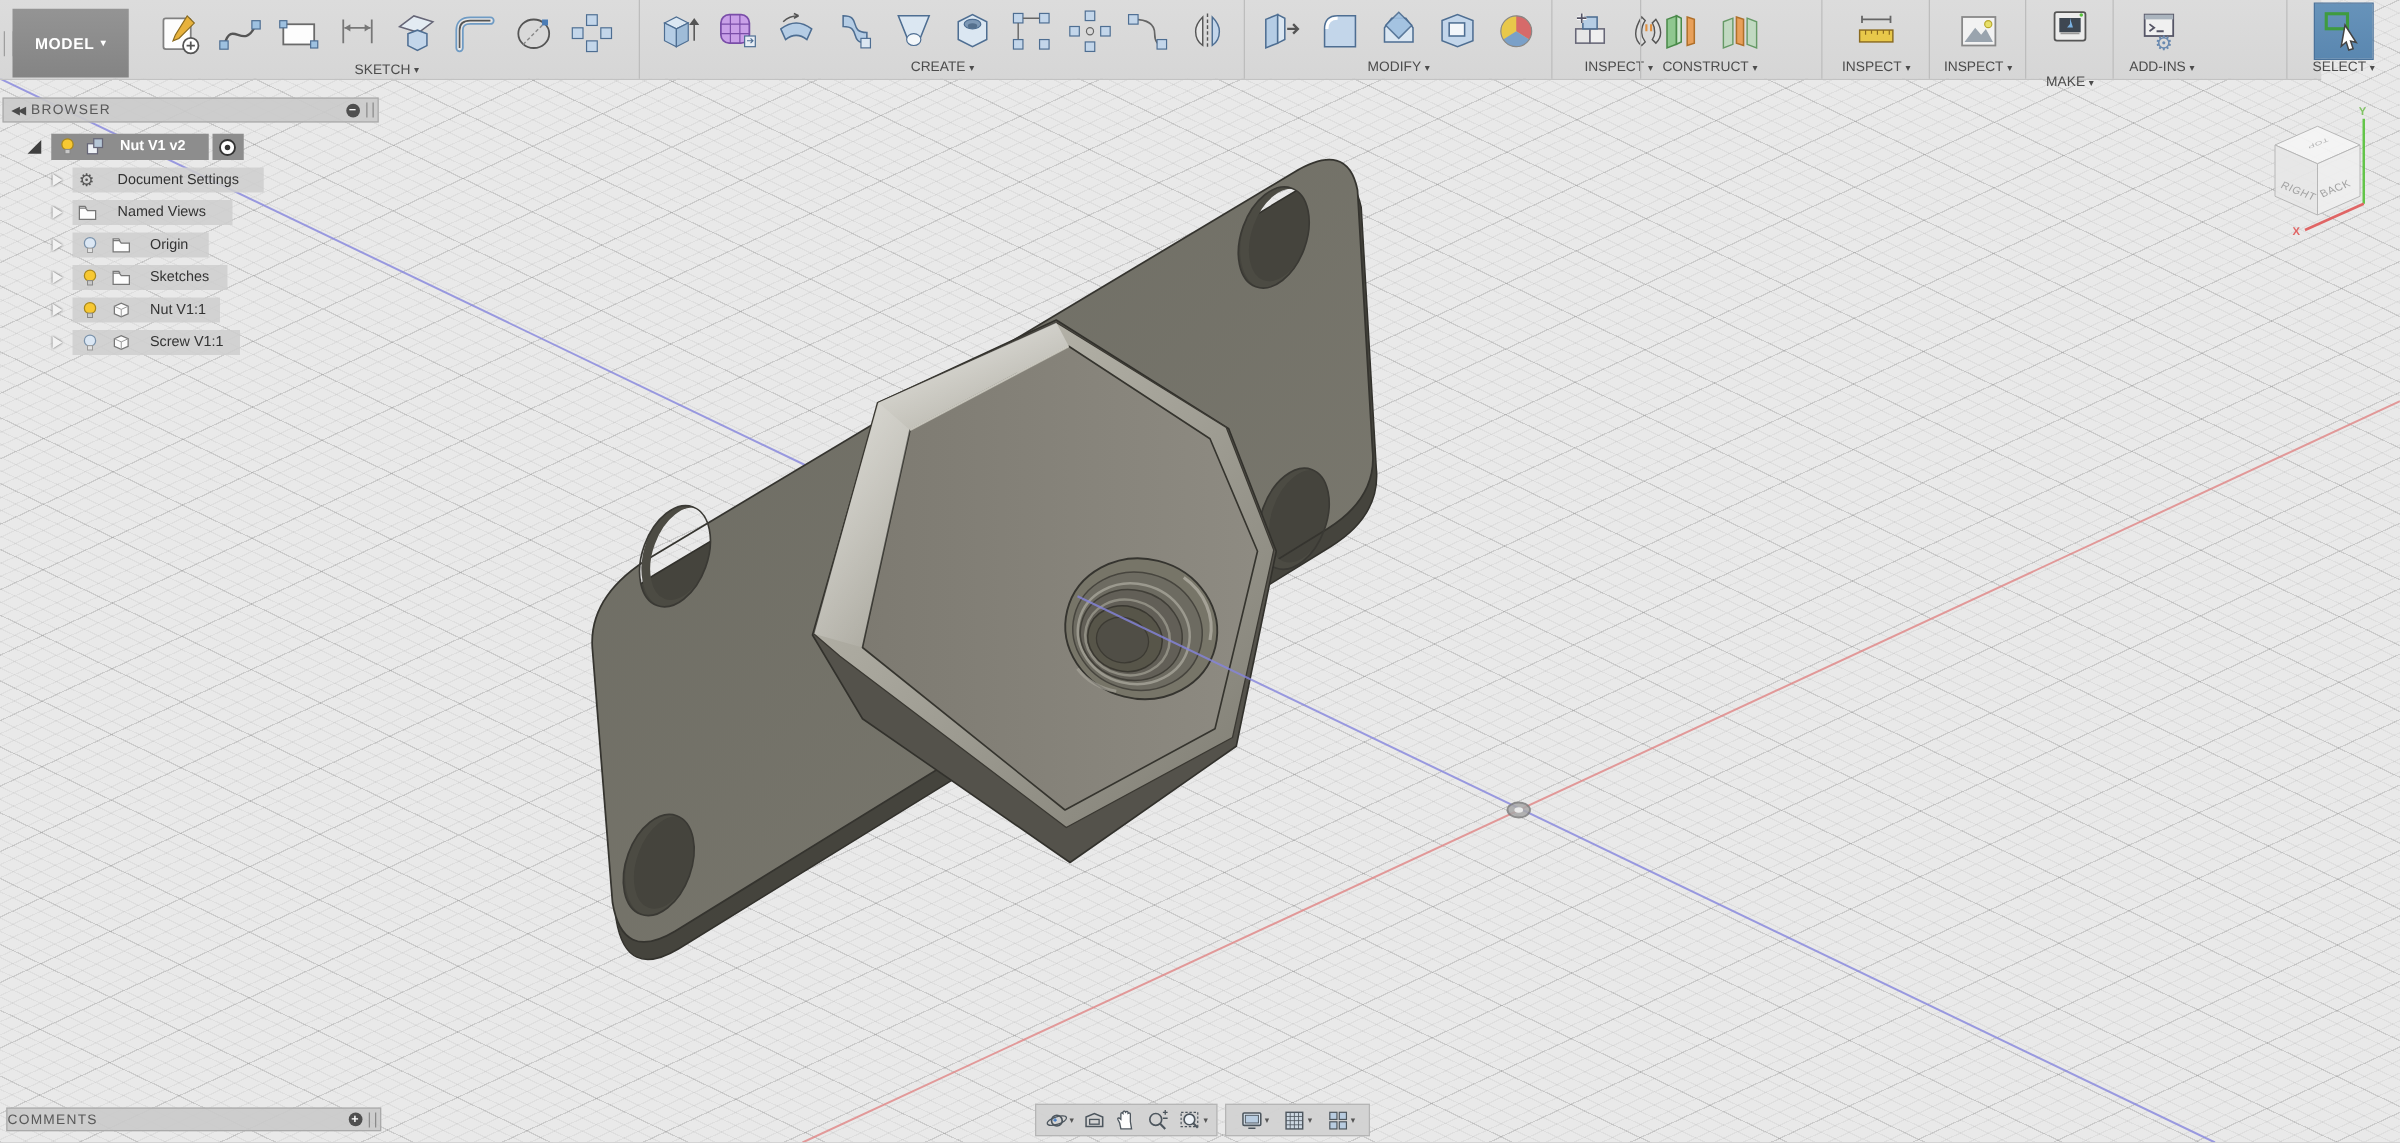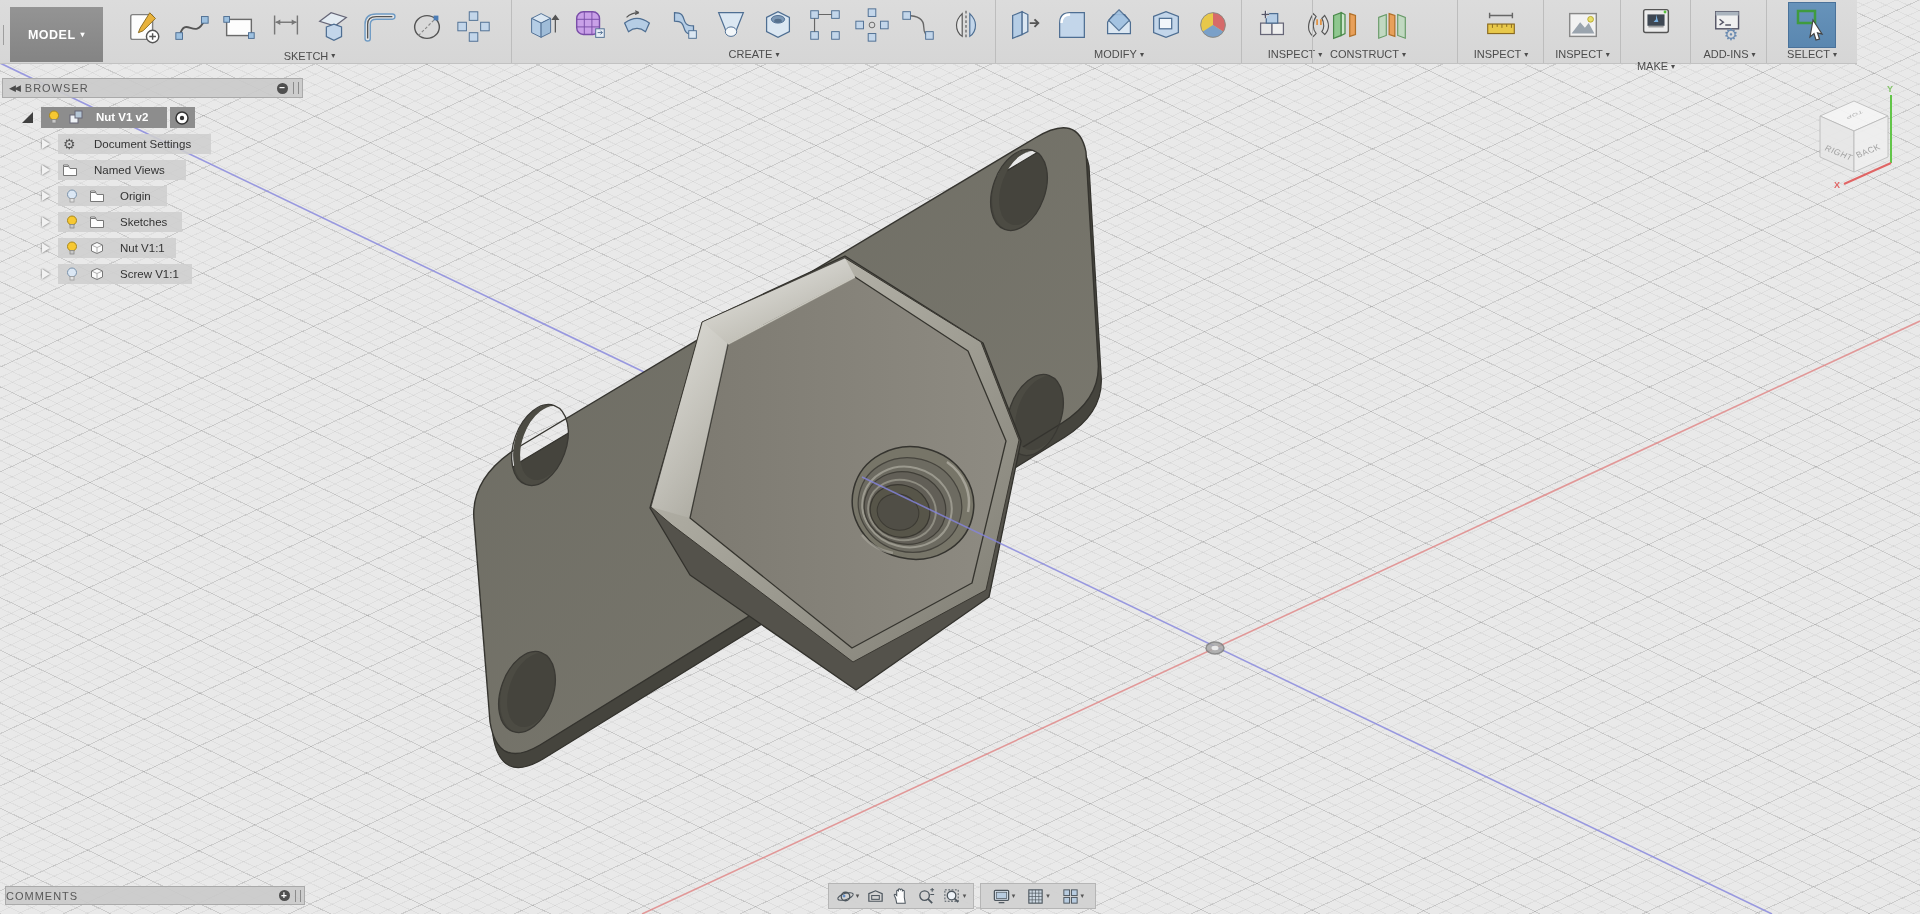--- a/index.html
+++ b/index.html
@@ -491,21 +491,21 @@
           <text x="21" y="36" font-size="17" fill="#6a8ab0" font-family="'DejaVu Sans',sans-serif" text-anchor="middle">⚙</text>
             </svg>
           </div>
       </div>
       <div class="tlabel">
         <span>ADD-INS</span>
         <span class="caret">▾</span>
       </div>
     </div>
 
-    <div class="tgroup" style="left:1766px;width:90px;text-align:right;">
+    <div class="tgroup" style="left:1829px;width:90px;text-align:right;">
       <div class="ticons">
         <div class="select-btn">
             <svg width="40" height="40" viewBox="0 0 40 40">
           <rect x="6" y="6" width="17" height="12" fill="none" stroke="#3f9b3f" stroke-width="2.5"></rect>
           <path d="M21 15 L30 29 L25.5 27.8 L27.5 34 L24 35 L22 28.6 L18 32 Z" fill="#fff" stroke="#444" stroke-width="1.2"></path>
             </svg>
           </div>
       </div>
       <div class="tlabel">
         <span>SELECT</span>

